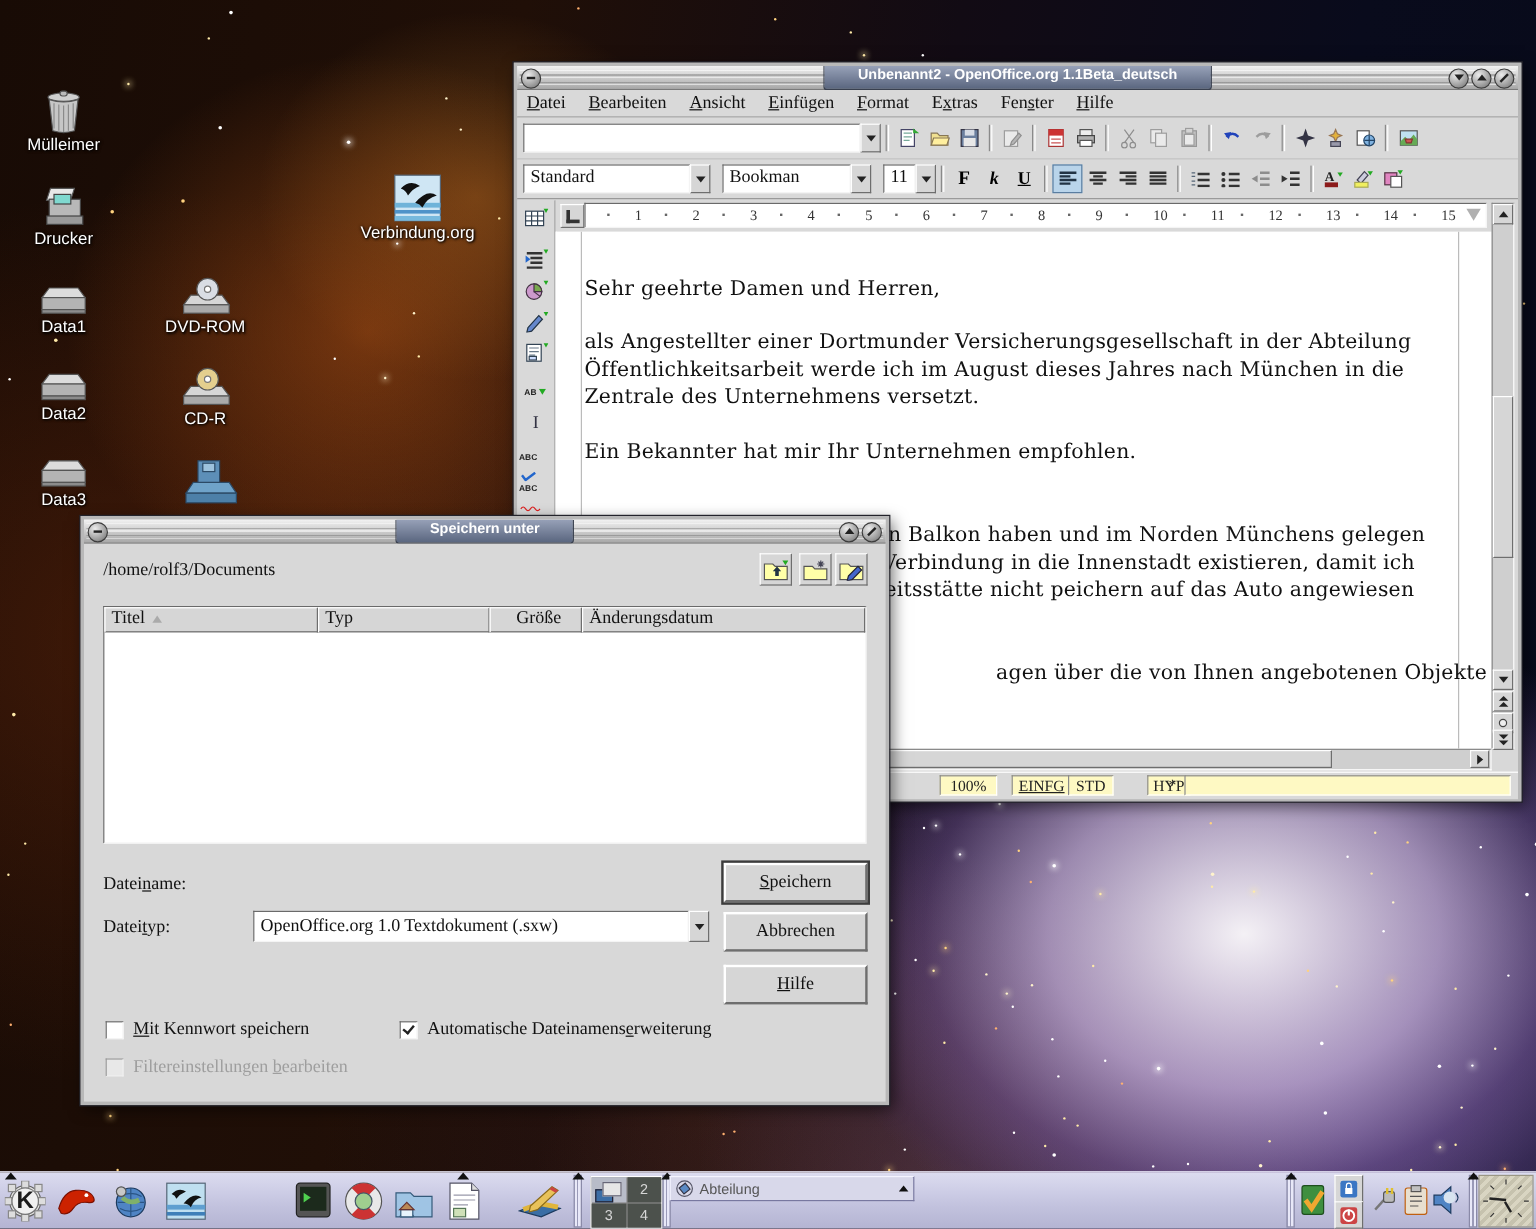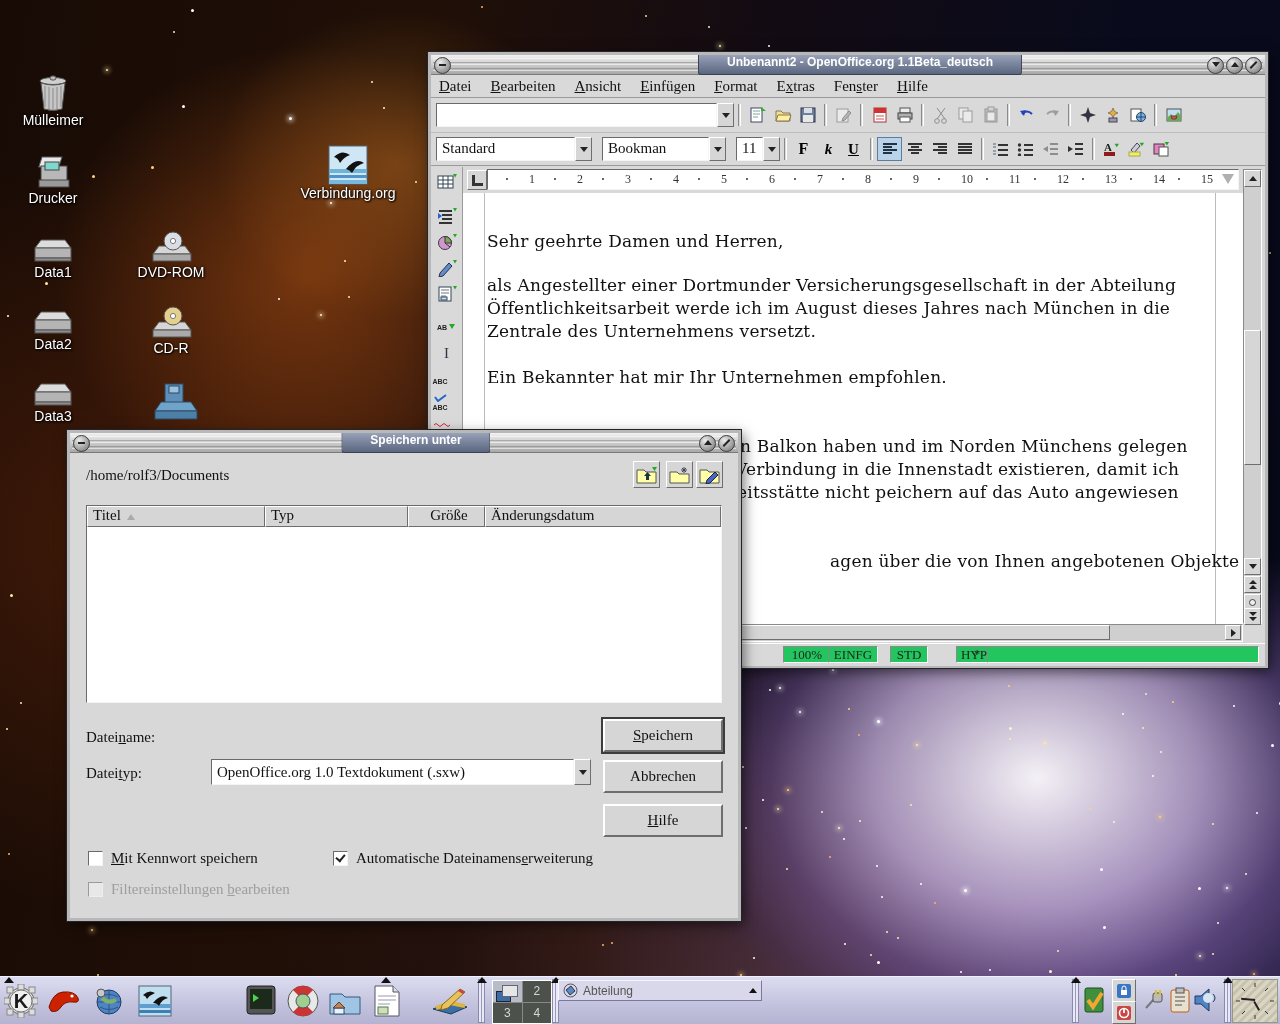--- a/index.html
+++ b/index.html
@@ -31,21 +31,21 @@
   .tri-down{width:0;height:0;border-left:4px solid transparent;border-right:4px solid transparent;border-top:5px solid #222;}
   .tri-up{width:0;height:0;border-left:4px solid transparent;border-right:4px solid transparent;border-bottom:5px solid #222;}
   .tri-right{width:0;height:0;border-top:4px solid transparent;border-bottom:4px solid transparent;border-left:5px solid #222;}
 
   
   .kwin{position:absolute;border:3px solid #b8b8b8;outline:1px solid #23232b;background:#d8d8d8;box-shadow:3px 4px 12px rgba(0,0,0,.55);}
   .ktitle{position:relative;height:19px;background:linear-gradient(#f2f2f2,#a8a8a8);border-bottom:1px solid #7a7a7a;overflow:visible;}
   .ktitle .grooves{position:absolute;inset:3px 2px;background:repeating-linear-gradient(180deg,rgba(255,255,255,.55) 0 1px,transparent 1px 4px,rgba(90,90,90,.35) 4px 5px,transparent 5px 6px);}
   .kcaption{position:absolute;top:0;left:50%;transform:translateX(-50%);height:19px;line-height:19px;
     padding:0 28px;background:linear-gradient(#97a1b8,#5a667f);border:1px solid #39404f;border-top:none;border-radius:0 0 3px 3px;
-    color:#fff;font:bold 12px "Liberation Sans",sans-serif;white-space:nowrap;margin-left:12px;}
+    color:#fff;font:bold 12px "Liberation Sans",sans-serif;white-space:nowrap;}
   .kbtn{position:absolute;top:2px;width:15px;height:15px;border-radius:50%;
     background:radial-gradient(circle at 35% 30%,#ececec,#9a9a9a 65%,#6a6a6a);border:1px solid #3c3c3c;}
   .kbtn>span{display:block;margin:4px auto 0;}
   .kbtn .dash{width:7px;height:2px;background:#222;margin-top:6px;}
   .kbtn .slash{width:9px;height:2px;background:#222;transform:rotate(-45deg);margin-top:6px;}
 
   
   #writer-window{left:428px;top:52px;width:834px;height:610px;}
   #ww-menubar{position:absolute;left:0;top:20px;width:100%;height:23px;background:#d9d9d9;border-bottom:1px solid #9a9a9a;
     display:flex;align-items:center;gap:19px;padding-left:8px;box-sizing:border-box;
@@ -92,21 +92,21 @@
   #vthumb{position:absolute;left:0;top:160px;width:17px;height:135px;box-sizing:border-box;}
   .dbl{display:flex;flex-direction:column;gap:1px;align-items:center;}
   .dot{width:5px;height:5px;border-radius:50%;border:1px solid #444;background:#eee;}
 
   #ww-hscroll{position:absolute;left:32px;top:569px;width:780px;height:18px;background:#cfcfcf;
     border:1px solid;border-color:#8a8a8a #fff #fff #8a8a8a;box-sizing:border-box;}
   #hthumb{position:absolute;left:1px;top:0;width:645px;height:15px;box-sizing:border-box;}
   #hsbtn-right{position:absolute;right:1px;top:0;width:16px;height:15px;display:flex;align-items:center;justify-content:center;box-sizing:border-box;}
 
   #ww-statusbar{position:absolute;left:0;top:588px;width:100%;height:22px;background:#d9d9d9;border-top:1px solid #fff;}
-  .sfield{position:absolute;top:2px;height:17px;line-height:17px;background:#22c55e;
+  .sfield{position:absolute;top:2px;height:17px;line-height:17px;background:#fef9c3;
     border:1px solid;border-color:#8a8a8a #fff #fff #8a8a8a;
     font:13px "Liberation Serif",serif;color:#222;text-align:center;box-sizing:border-box;}
 
   
   #save-dialog{left:67px;top:430px;width:668px;height:485px;}
   .dlg-label{position:absolute;font:15px "Liberation Serif",serif;color:#111;white-space:nowrap;}
   #sd-listview{position:absolute;left:16px;top:72px;width:636px;height:198px;background:#fff;
     border:1px solid;border-color:#6a6a6a #f4f4f4 #f4f4f4 #6a6a6a;box-sizing:border-box;}
   .lv-header{display:flex;height:21px;}
   .lv-h{height:21px;line-height:20px;box-sizing:border-box;padding-left:5px;
@@ -811,21 +811,21 @@
     <div id="ww-hscroll">
       <span id="hthumb" class="raised"></span>
       <span id="hsbtn-right" class="raised">
           <i class="tri-right"></i>
         </span>
     </div>
 
     <div id="ww-statusbar">
       <span class="sfield" style="left:4px;width:295px;"></span>
       <span class="sfield" style="left:352px;width:48px;">100%</span>
-      <span class="sfield" style="left:397px;width:50px;">EINFG</span>
+      <span class="sfield" style="left:412px;width:50px;text-decoration:underline;">EINFG</span>
       <span class="sfield" style="left:459px;width:38px;">STD</span>
       <span class="sfield" style="left:501px;width:36px;margin-left:24px;">HYP</span>
       <span class="sfield" style="left:539px;width:14px;border:none;background:none;">*</span>
       <span class="sfield" style="left:556px;width:272px;"></span>
     </div>
   </div>
 
   <div id="save-dialog" class="kwin">
     <div class="ktitle">
       <div class="grooves"></div>

